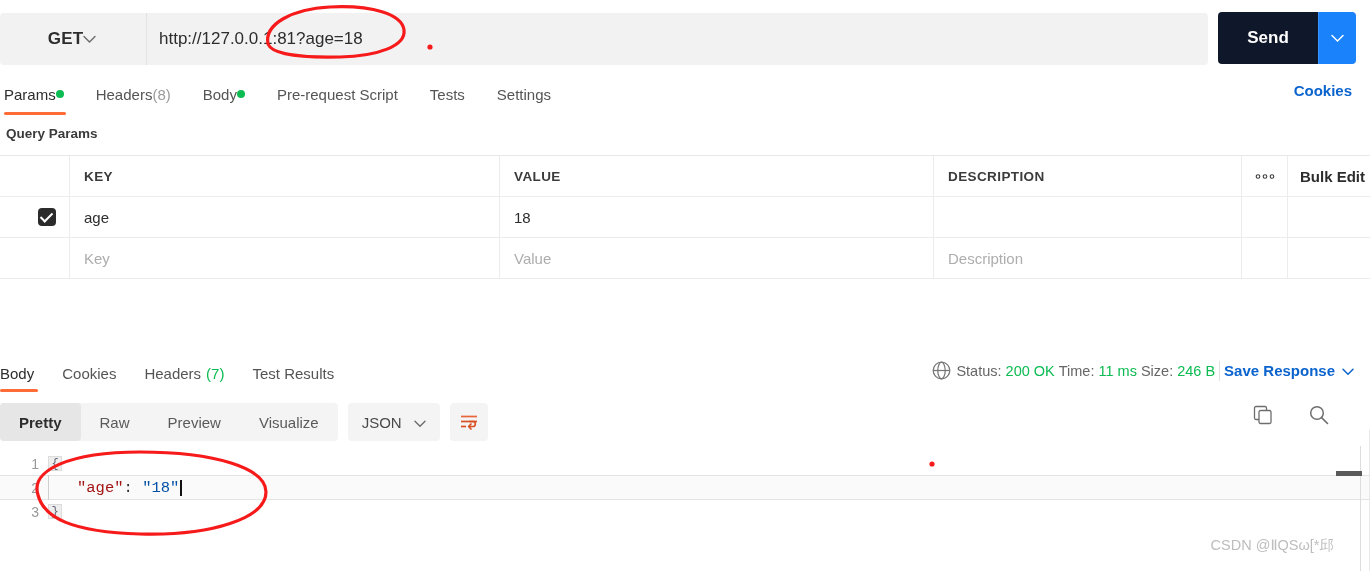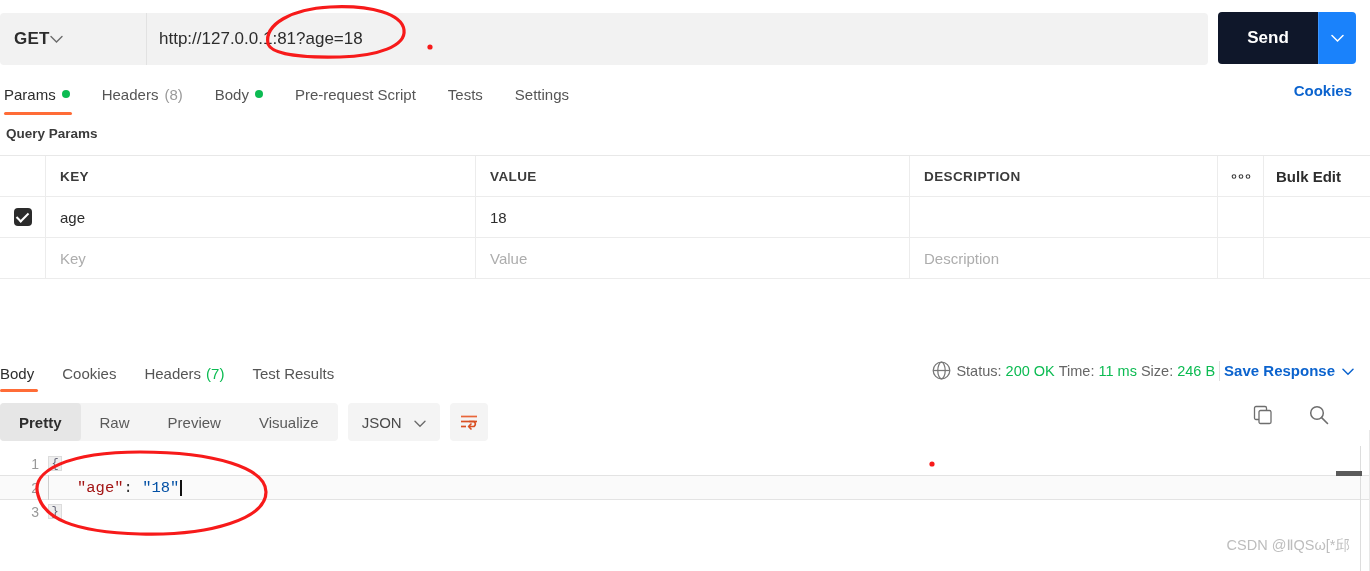--- a/index.html
+++ b/index.html
@@ -8,21 +8,21 @@
     background: #ffffff;
     font-family: "Liberation Sans", sans-serif;
     overflow: hidden;
   }
   #root { position: relative; width: 1370px; height: 571px; background:#fff; }
 
   
   .urlbar { position:absolute; left:0; top:12px; width:1370px; height:54px; display:flex; align-items:center; }
   .method-box {
     width:146px; height:52px; background:#f2f2f2; border-radius:4px 0 0 4px;
-    display:flex; align-items:center; justify-content:flex-start;
+    display:flex; align-items:center; justify-content:center;
     padding:0 16px 0 14px; color:#2d2d2d; font-size:17px; font-weight:600; letter-spacing:.2px;
   }
   .method-caret { color:#6b6b6b; font-size:13px; font-weight:400; }
   .url-input {
     flex:0 0 1062px; height:52px; background:#f2f2f2; border-radius:0 4px 4px 0;
     display:flex; align-items:center; padding-left:12px;
     color:#2d2d2d; font-size:17px; border-left:1px solid #e2e2e2;
   }
   .send-wrap { position:absolute; right:14px; top:0; display:flex; height:52px; }
   .send-btn {
@@ -31,33 +31,33 @@
     font-family:"Liberation Sans", sans-serif;
   }
   .send-caret {
     background:#1a82fb; color:#fff; width:38px; height:52px; border-radius:0 4px 4px 0;
     border-left:1px solid #3d95fc; display:flex; align-items:center; justify-content:center;
     font-size:13px; cursor:pointer;
   }
 
   
   .req-tabs { position:absolute; left:0; top:80px; width:1370px; height:34px; display:flex; align-items:flex-start; }
-  .tab { position:relative; display:flex; align-items:center; gap:6px; padding:0 16px; height:28px;
+  .tab { position:relative; display:flex; align-items:center; padding:0 16px; height:28px;
          font-size:15px; color:#555; cursor:pointer; white-space:nowrap; }
   .tab:first-child { padding-left:4px; }
   .tab.active { color:#2d2d2d; }
   .tab.active::after { content:""; position:absolute; left:4px; right:14px; bottom:-7px; height:3px; background:#ff6c37; border-radius:2px; }
   .dot-green { width:8px; height:8px; border-radius:50%; background:#0cbb52; display:inline-block; }
   .tab-count { color:#9a9a9a; }
   .cookies-link { position:absolute; right:18px; top:2px; color:#0b63ce; font-size:15px; font-weight:600; cursor:pointer; }
 
   
   .qp-title { position:absolute; left:6px; top:126px; font-size:13.5px; font-weight:700; color:#3b3b3b; }
   .ptable { position:absolute; left:0; top:155px; width:1370px; border-top:1px solid #e8e8e8; }
-  .prow { display:flex; height:41px; border-bottom:1px solid #ececec; }
+  .prow { display:flex; height:41px; border-bottom:1px solid #ececec;padding-left:24px; }
   .prow.header { height:41px; }
   .pcell { display:flex; align-items:center; padding-left:14px; border-right:1px solid #ececec; font-size:15px; color:#2d2d2d; }
   .pcell.check { width:46px; padding:0; justify-content:center; border-right:1px solid #ececec; }
   .pcell.key { width:430px; }
   .pcell.val { width:434px; }
   .pcell.desc { width:308px; }
   .pcell.dots { width:46px; justify-content:center; padding-left:0; color:#3b3b3b; font-size:13px; letter-spacing:1.5px; }
   .pcell.bulk { flex:1; border-right:none; font-weight:700; font-size:15px; color:#2d2d2d; padding-left:12px; cursor:pointer;text-align:center; }
   .hdr-txt { font-size:13.5px; font-weight:700; color:#3b3b3b; letter-spacing:.4px; }
   .ph { color:#adadad; }
@@ -99,21 +99,21 @@
   .jkey { color:#a31515; }
   .jstr { color:#0451a5; }
   .cline.hl { background:#fafafa; border-top:1px solid #e3e3e3; border-bottom:1px solid #e3e3e3; height:25px; }
   .cline.hl .codebox { border-left:1px solid #cfcfcf; height:25px; display:flex; align-items:center; padding-left:28px; flex:1; }
   .caret { display:inline-block; width:2px; height:16px; background:#111; margin-left:1px; vertical-align:middle; }
   .vscroll-thumb { position:absolute; right:8px; top:471px; width:26px; height:5px; background:#5a5a5a; }
   .edge-line { position:absolute; right:9px; top:446px; width:1px; height:125px; background:#ddd; }
   .edge-line2 { position:absolute; right:0px; top:430px; width:1px; height:141px; background:#e8e8e8; }
 
   
-  .watermark { position:absolute; right:20px; bottom:16px; color:#bdbdbd; font-size:14.5px; white-space:nowrap; }
+  .watermark { position:absolute; right:36px; bottom:16px; color:#bdbdbd; font-size:14.5px; white-space:nowrap; }
 
   
   .annot { position:absolute; left:0; top:0; width:1370px; height:571px; pointer-events:none; }
 </style>
 </head>
 <body>
 
 <div id="root">
 
   <div class="urlbar">

